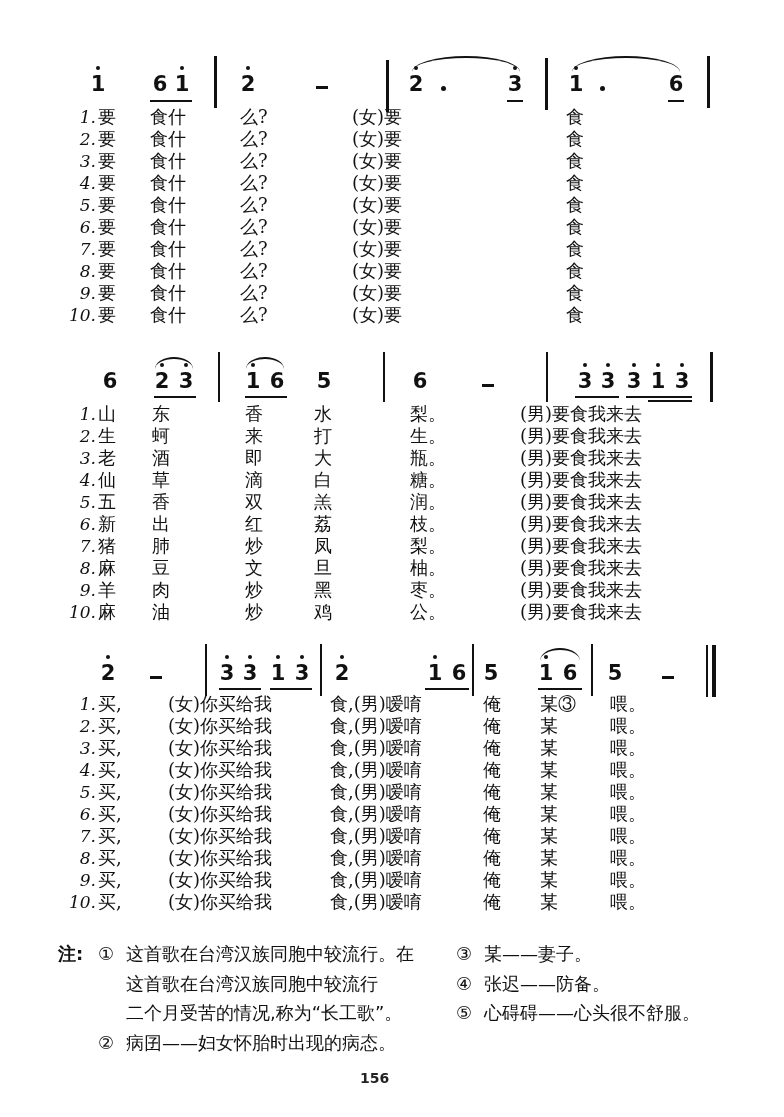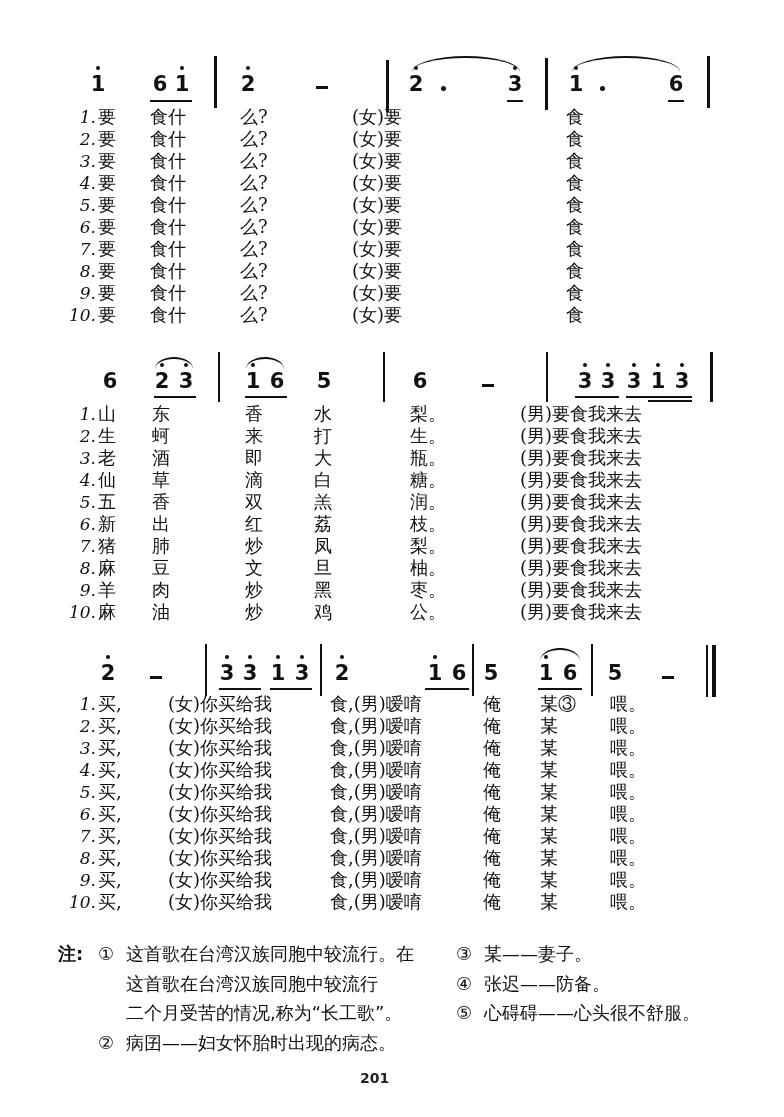--- a/index.html
+++ b/index.html
@@ -323,13 +323,13 @@
   <div class="lyr" style="left:126px;top:1032px;font-family:'DejaVu Sans',sans-serif;">病囝——妇女怀胎时出现的病态。</div>
 
   <div class="lyr" style="left:456px;top:943px;font-family:'DejaVu Sans',sans-serif;">③</div>
   <div class="lyr" style="left:484px;top:943px;font-family:'DejaVu Sans',sans-serif;">某——妻子。</div>
   <div class="lyr" style="left:456px;top:973px;font-family:'DejaVu Sans',sans-serif;">④</div>
   <div class="lyr" style="left:484px;top:973px;font-family:'DejaVu Sans',sans-serif;">张迟——防备。</div>
   <div class="lyr" style="left:456px;top:1002px;font-family:'DejaVu Sans',sans-serif;">⑤</div>
   <div class="lyr" style="left:484px;top:1002px;font-family:'DejaVu Sans',sans-serif;">心碍碍——心头很不舒服。</div>
 </div>
 
-<div class="pagenum" style="left:360px;top:1070px;">201</div>
+<div class="pagenum" style="left:360px;top:1070px;">156</div>
 
 </body></html>

